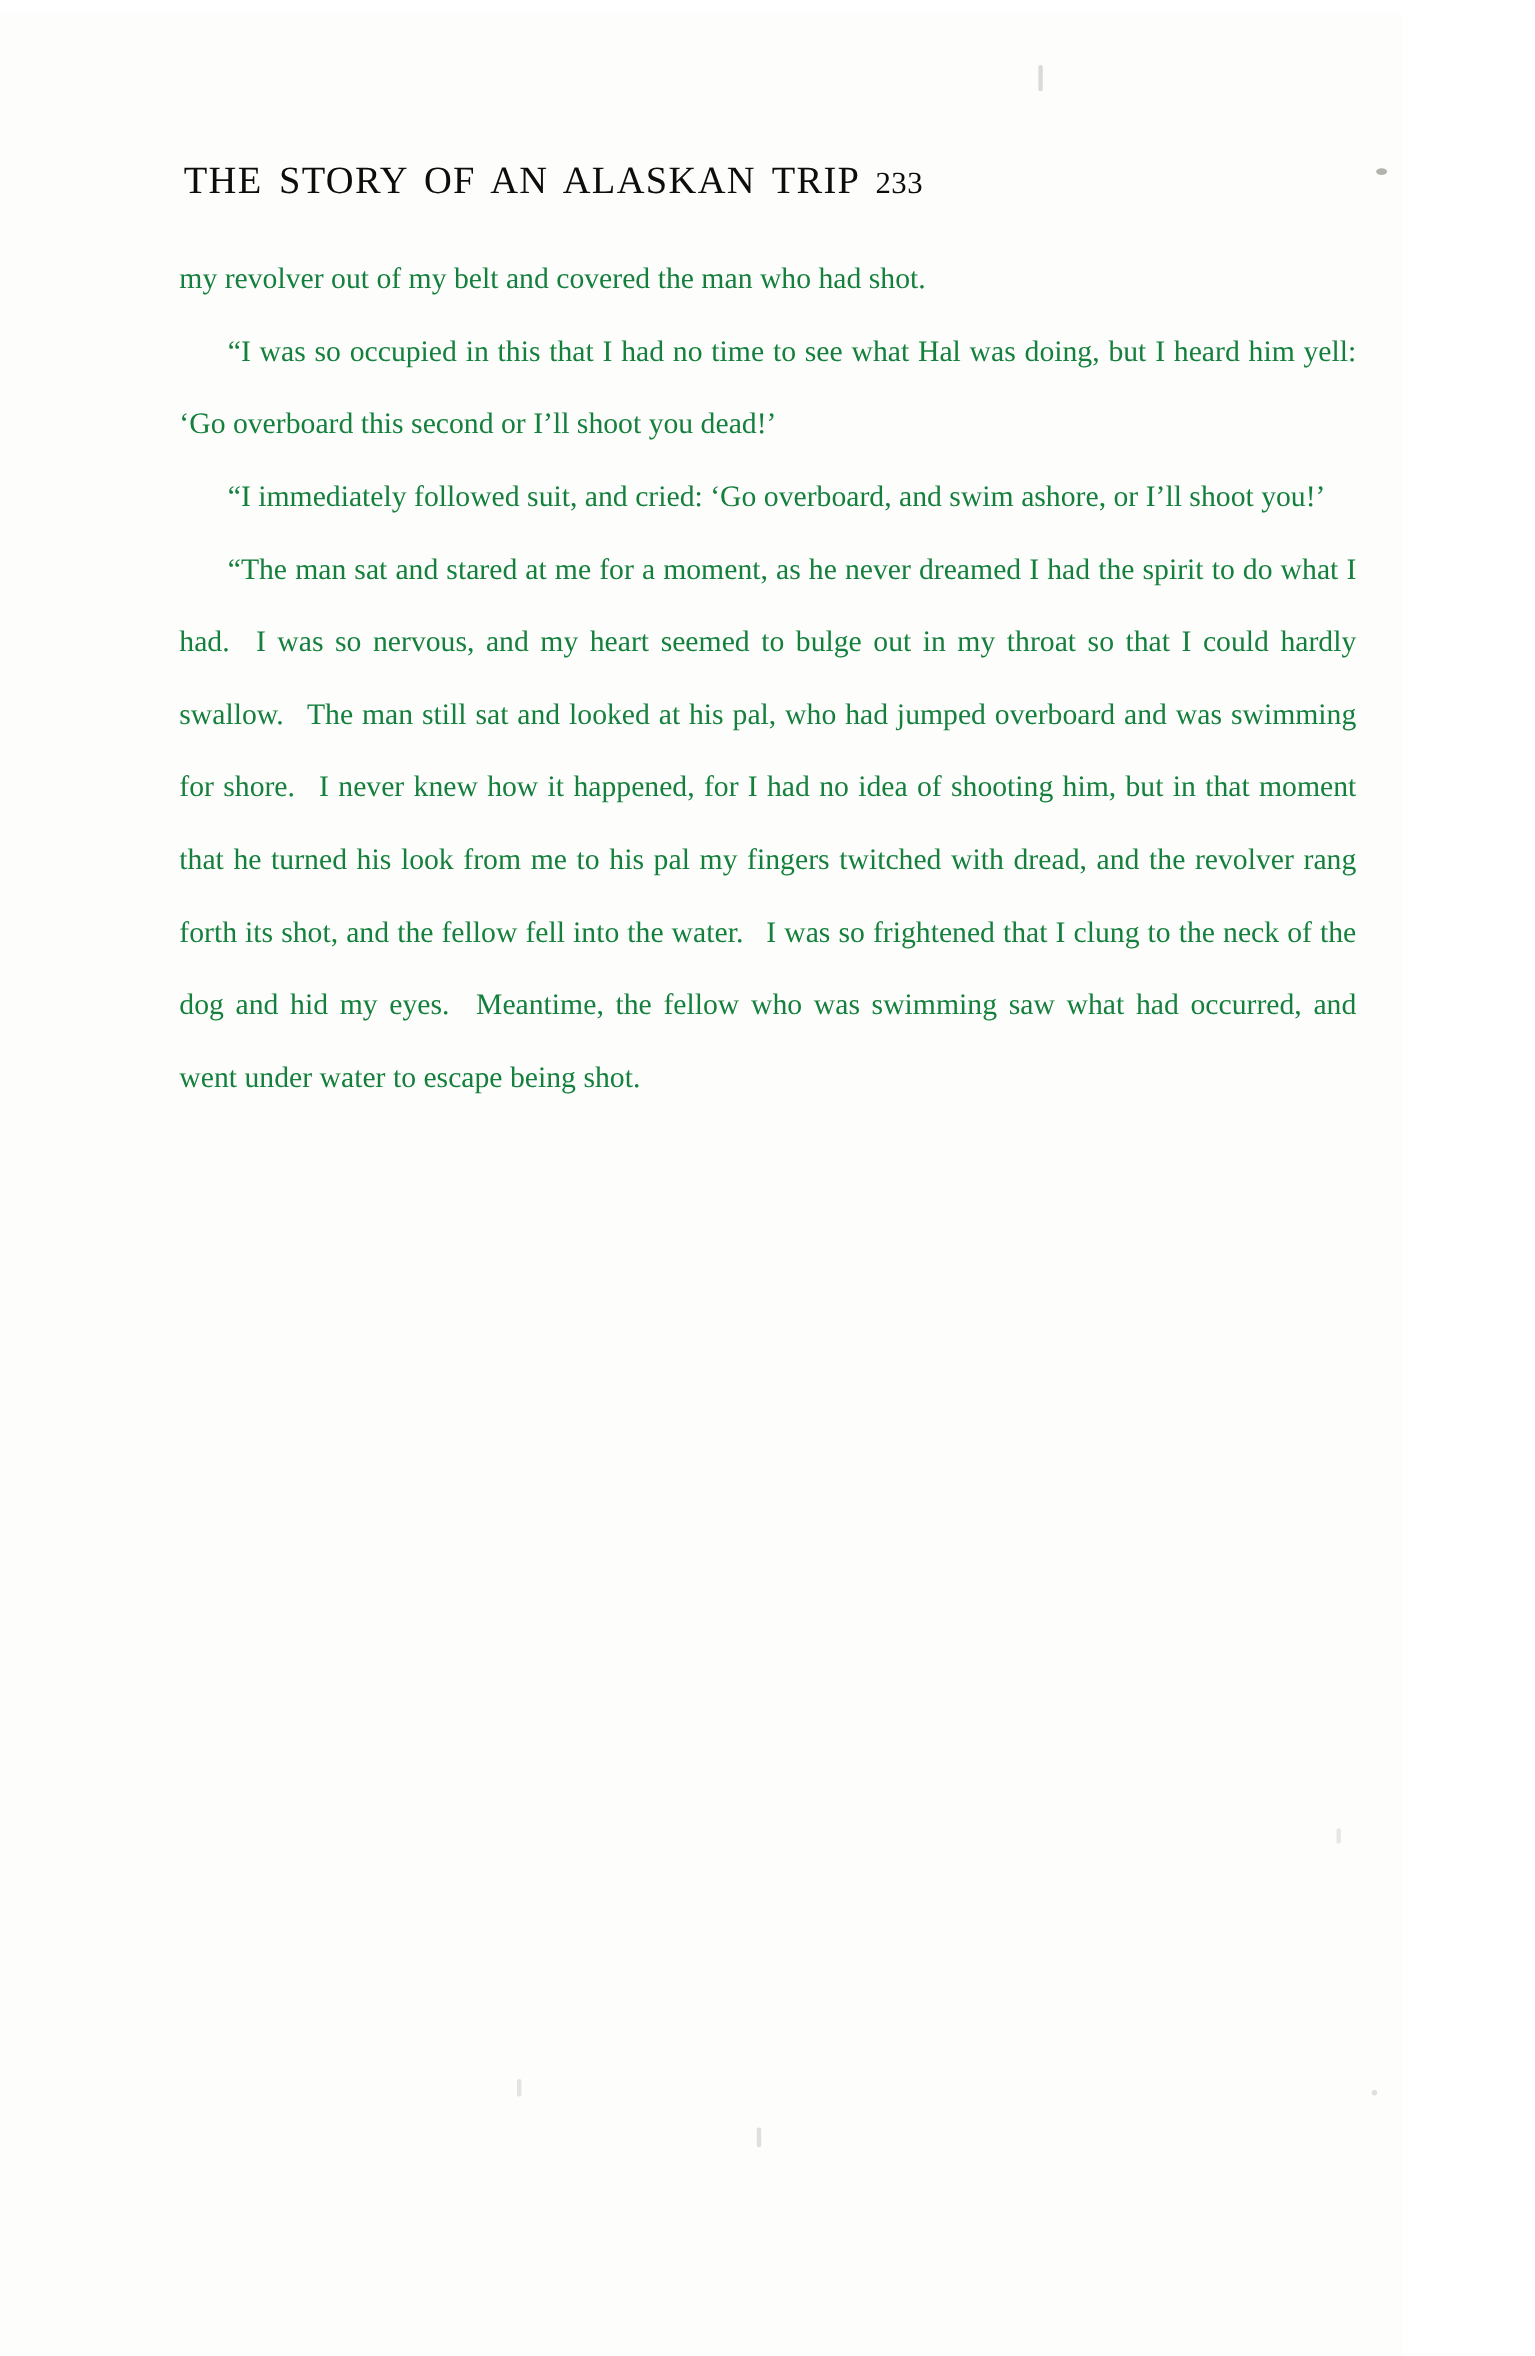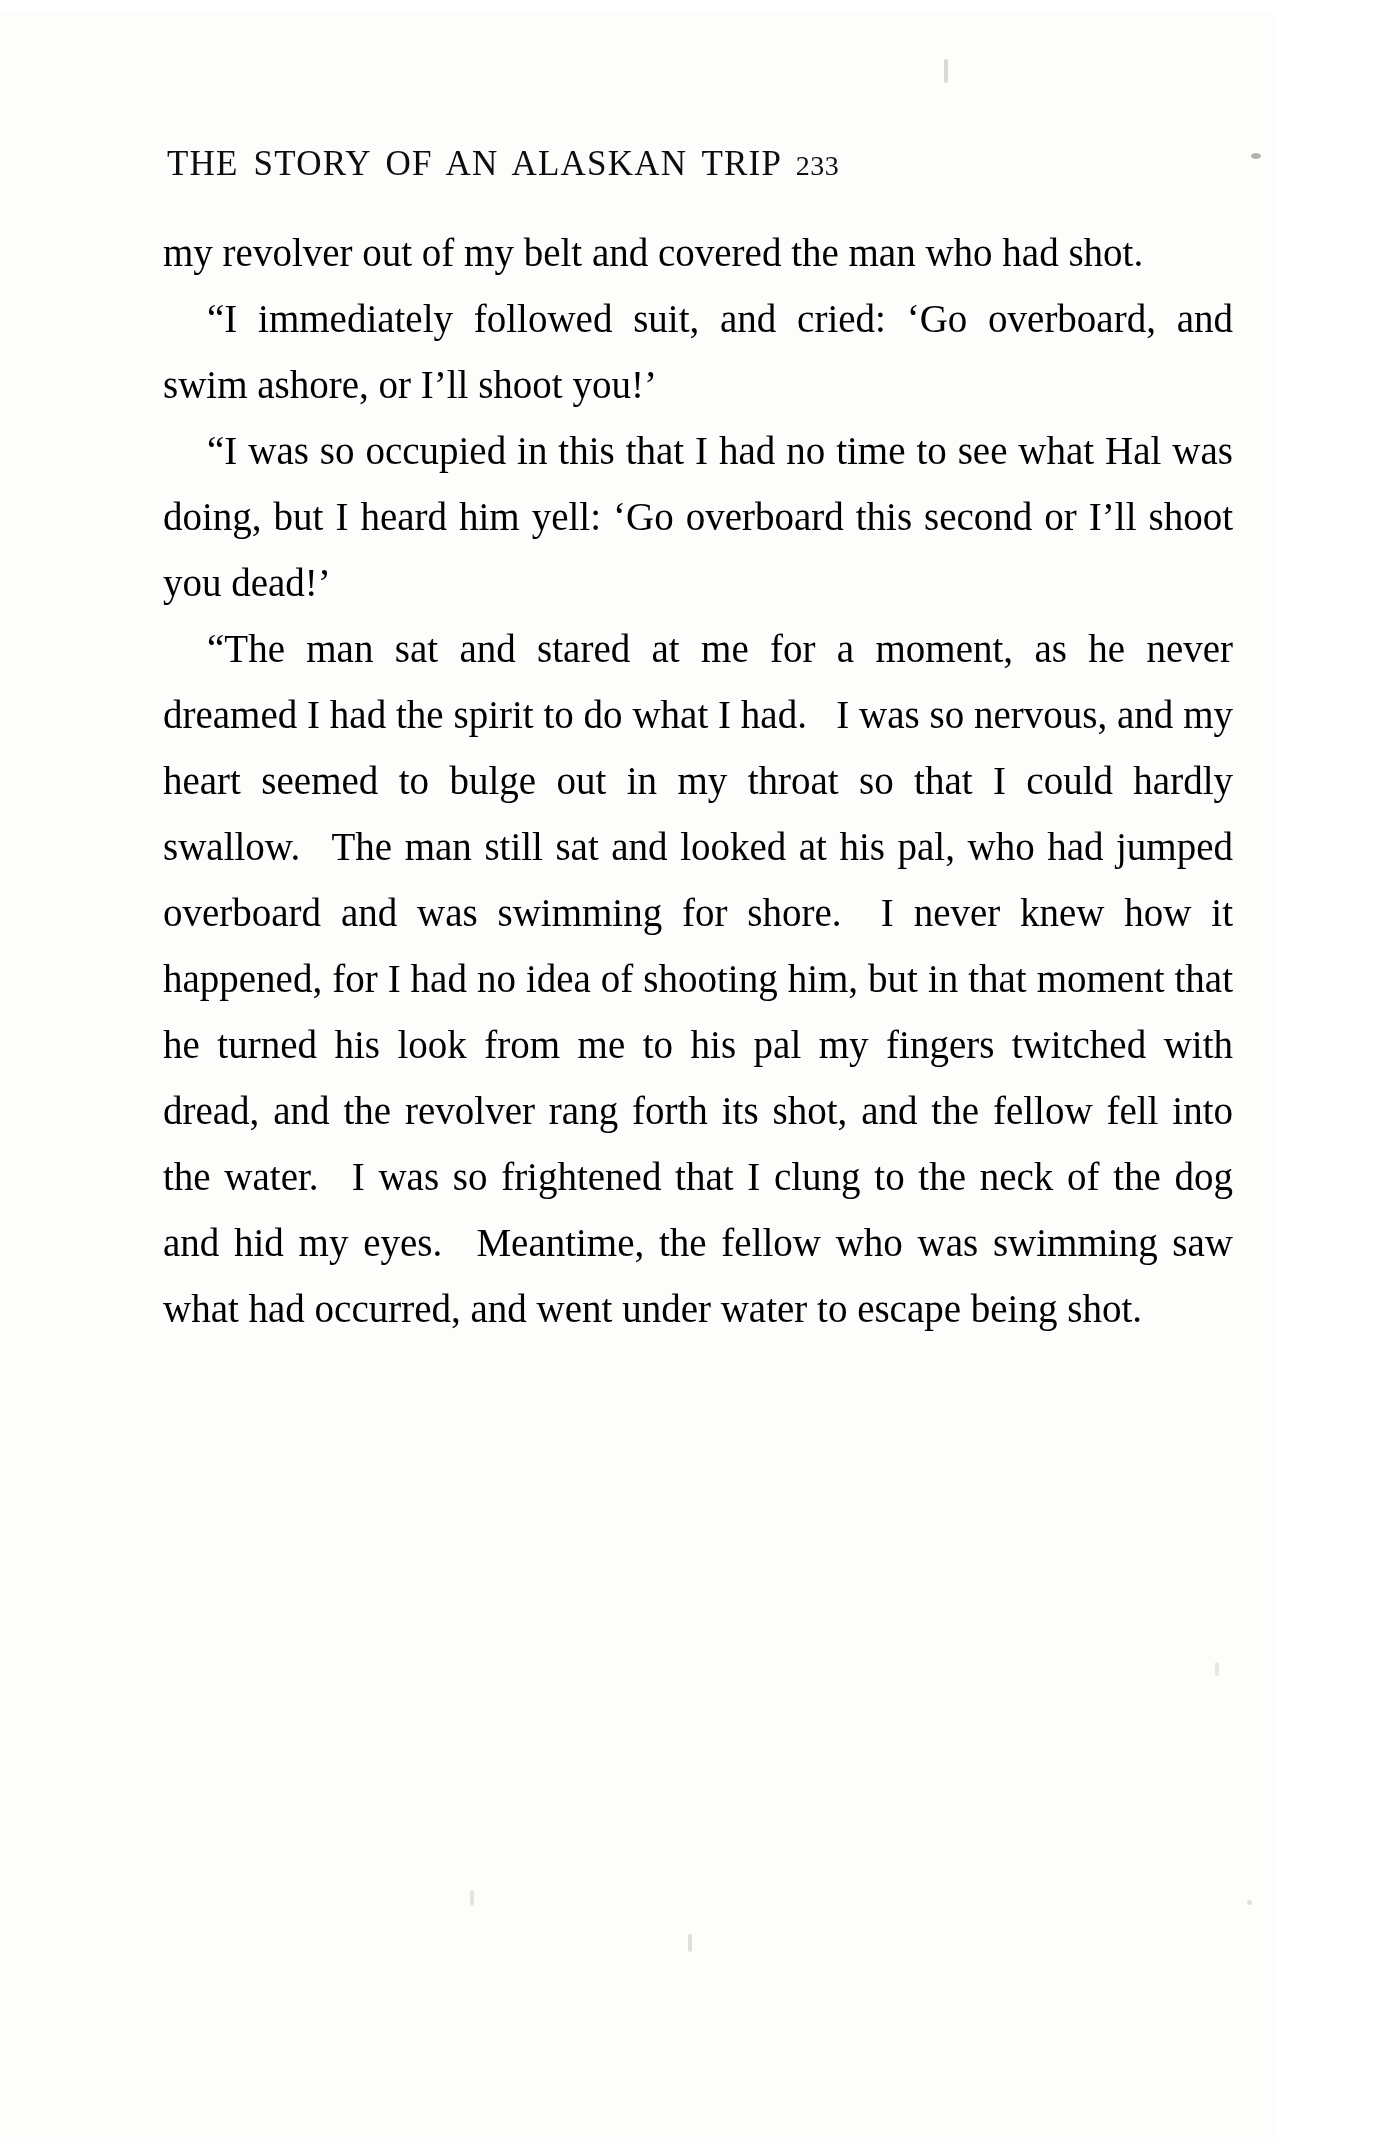--- a/index.html
+++ b/index.html
@@ -36,24 +36,24 @@
     color: #0d0d0d;
     white-space: nowrap;
     margin-bottom: 36px;
     padding-left: 4px;
   }
   .running-head .folio {
     font-size: 28px;
     letter-spacing: 0.5px;
   }
   .body-copy {
-    font-size: 39px;
+    font-size: 27px;
     line-height: 66px;
     text-align: justify;
-    color: #000000;
+    color: #15803d;
     -webkit-hyphens: none;
     hyphens: none;
   }
   .body-copy p {
     margin: 0;
     text-indent: 0;
   }
   .body-copy p.indent {
     text-indent: 44px;
   }
@@ -87,19 +87,19 @@
 
   <div class="text-block">
 
     <div class="running-head">
       <span>THE STORY OF AN ALASKAN TRIP</span>
       <span class="folio">233</span>
     </div>
 
     <div class="body-copy">
       <p>my revolver out of my belt and covered the man who had shot.</p>
+      <p class="indent">“I was so occupied in this that I had no time to see what Hal was doing, but I heard him yell: ‘Go overboard this second or I’ll shoot you dead!’</p>
       <p class="indent">“I immediately followed suit, and cried: ‘Go overboard, and swim ashore, or I’ll shoot you!’</p>
-      <p class="indent">“I was so occupied in this that I had no time to see what Hal was doing, but I heard him yell: ‘Go overboard this second or I’ll shoot you dead!’</p>
       <p class="indent">“The man sat and stared at me for a moment, as he never dreamed I had the spirit to do what I had.  I was so nervous, and my heart seemed to bulge out in my throat so that I could hardly swallow.  The man still sat and looked at his pal, who had jumped overboard and was swimming for shore.  I never knew how it happened, for I had no idea of shooting him, but in that moment that he turned his look from me to his pal my fingers twitched with dread, and the revolver rang forth its shot, and the fellow fell into the water.  I was so frightened that I clung to the neck of the dog and hid my eyes.  Meantime, the fellow who was swimming saw what had occurred, and went under water to escape being shot.</p>
     </div>
 
   </div>
 </div>
 
 </body></html>

